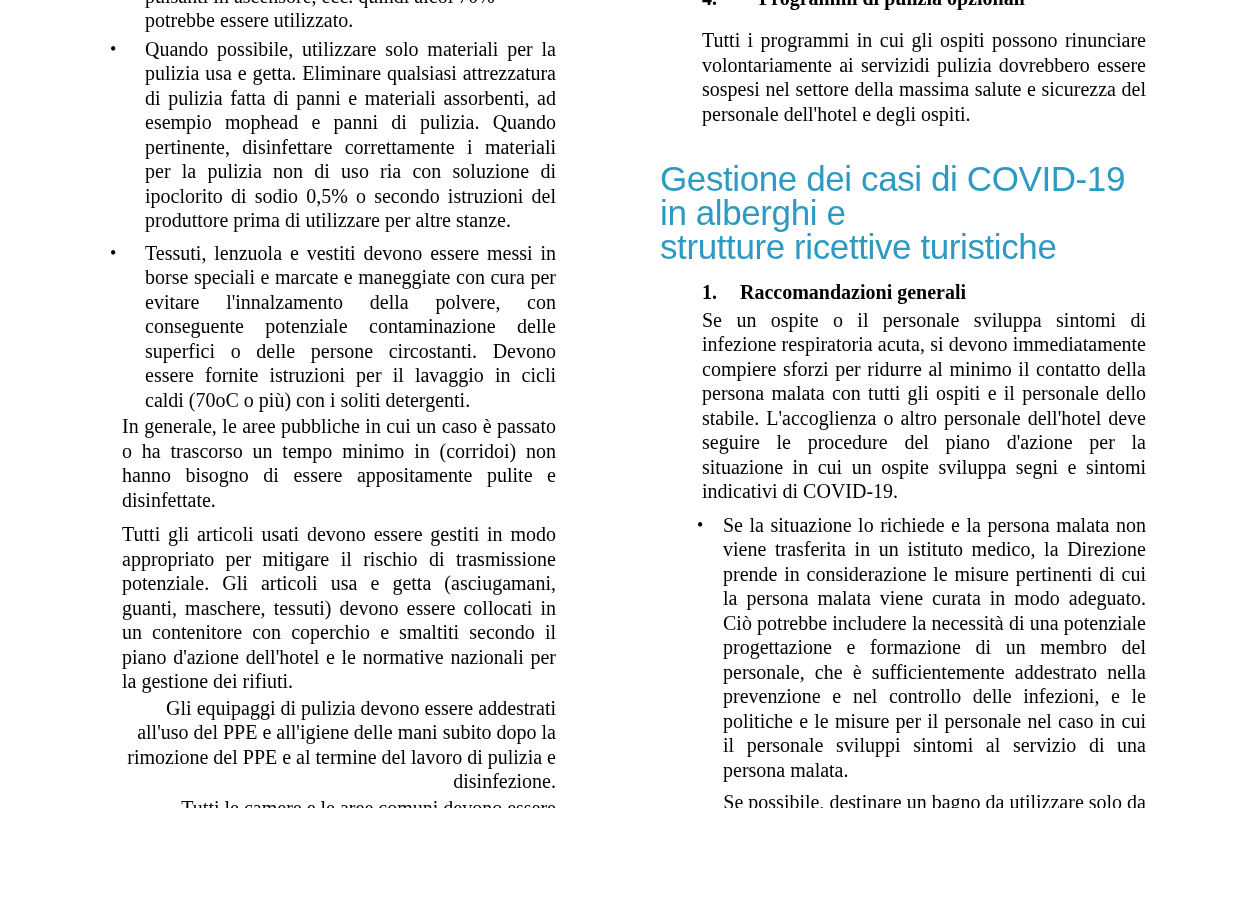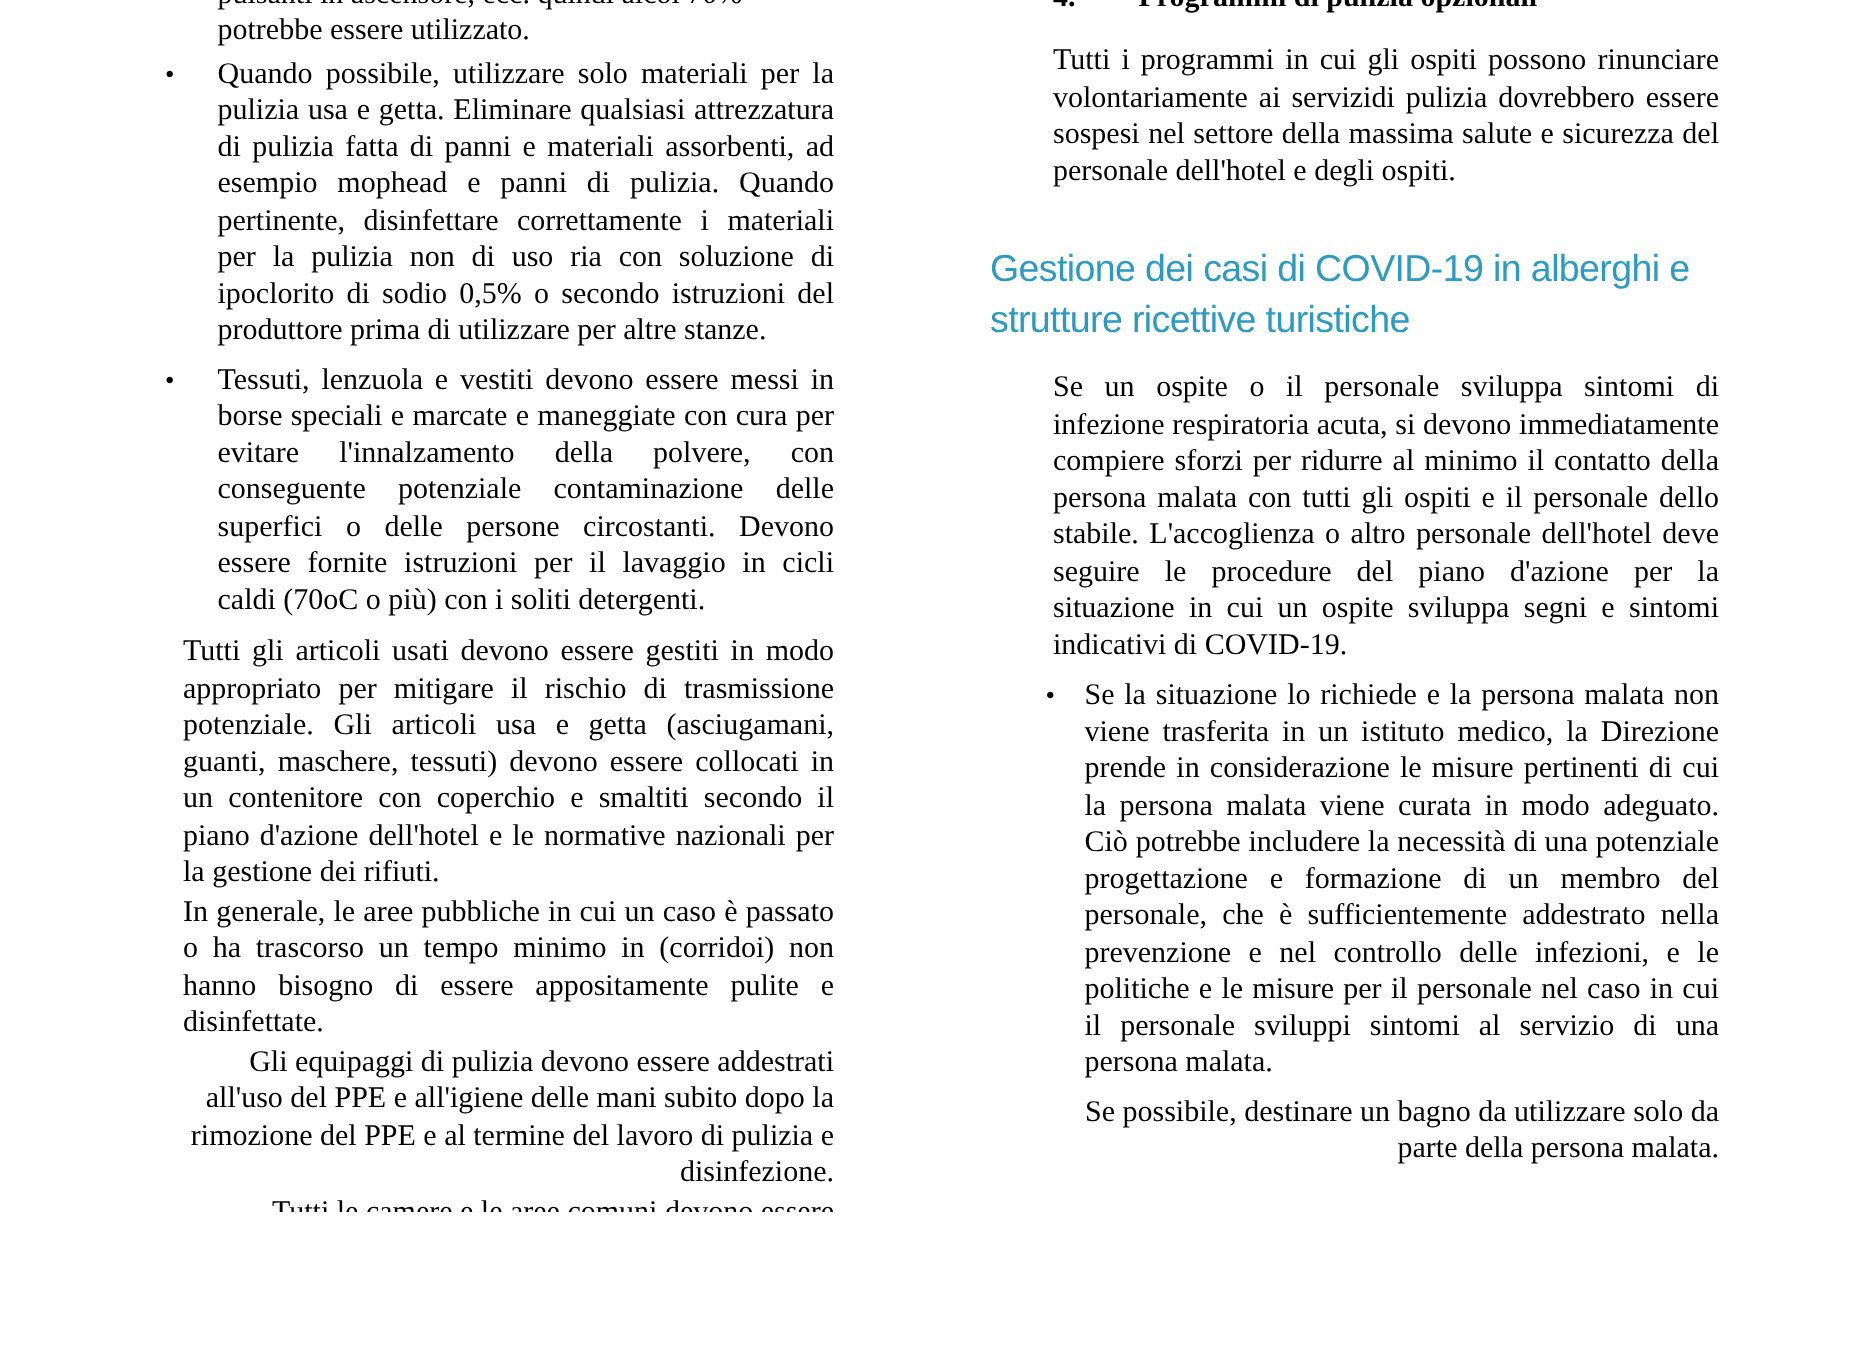--- a/index.html
+++ b/index.html
@@ -54,21 +54,21 @@
     top: -14px;
     font-weight: bold;
     white-space: nowrap;
   }
   .clip-top-right .num { display: inline-block; width: 57px; }
   .r-para { margin-left: 44px; }
   .r-intro { margin-top: 28px; }
   .section-heading {
     margin: 36px 0 16px 2px;
     font-family: "Liberation Sans", sans-serif;
-    font-size: 25px;
+    font-size: 35px;
     line-height: 34px;
     letter-spacing: -0.4px;
     font-weight: normal;
   }
   .num-heading {
     margin: 16px 0 0 44px;
     font-weight: bold;
   }
   .num-heading .num { display: inline-block; width: 38px; }
   .r-para-general { margin-top: 3px; }
@@ -94,39 +94,42 @@
     <div class="bullet-item l-bullet l-bullet-1 just">
       <span class="dot">•</span>
       <span>Quando possibile, utilizzare solo materiali per la pulizia usa e getta. Eliminare qualsiasi attrezzatura di pulizia fatta di panni e materiali assorbenti, ad esempio mophead e panni di pulizia. Quando pertinente, disinfettare correttamente i materiali per la pulizia non di uso ria con soluzione di ipoclorito di sodio 0,5% o secondo istruzioni del produttore prima di utilizzare per altre stanze.</span>
     </div>
 
     <div class="bullet-item l-bullet l-bullet-2 just">
       <span class="dot">•</span>
       <span>Tessuti, lenzuola e vestiti devono essere messi in borse speciali e marcate e maneggiate con cura per evitare l'innalzamento della polvere, con conseguente potenziale contaminazione delle superfici o delle persone circostanti. Devono essere fornite istruzioni per il lavaggio in cicli caldi (70oC o più) con i soliti detergenti.</span>
     </div>
 
+    <div class="l-para l-para-2 just">In generale, le aree pubbliche in cui un caso è passato o ha trascorso un tempo minimo in (corridoi) non hanno bisogno di essere appositamente pulite e disinfettate.</div>
+
     <div class="l-para l-para-1 just">Tutti gli articoli usati devono essere gestiti in modo appropriato per mitigare il rischio di trasmissione potenziale. Gli articoli usa e getta (asciugamani, guanti, maschere, tessuti) devono essere collocati in un contenitore con coperchio e smaltiti secondo il piano d'azione dell'hotel e le normative nazionali per la gestione dei rifiuti.</div>
-
-    <div class="l-para l-para-2 just">In generale, le aree pubbliche in cui un caso è passato o ha trascorso un tempo minimo in (corridoi) non hanno bisogno di essere appositamente pulite e disinfettate.</div>
 
     <div class="l-para l-para-3 left-align">Gli equipaggi di pulizia devono essere addestrati all'uso del PPE e all'igiene delle mani subito dopo la rimozione del PPE e al termine del lavoro di pulizia e disinfezione.</div>
 
     <div class="l-para l-para-4 left-align">Tutti le camere e le aree comuni devono essere ventilate ogni giorno.</div>
 
   </div>
 
   <div class="col-right">
 
     <div class="r-para r-intro just">Tutti i programmi in cui gli ospiti possono rinunciare volontariamente ai servizidi pulizia dovrebbero essere sospesi nel settore della massima salute e sicurezza del personale dell'hotel e degli ospiti.</div>
 
     <div class="section-heading" style="color: rgb(45, 155, 193);">
       <div>Gestione dei casi di COVID-19 in alberghi e</div>
       <div>strutture ricettive turistiche</div>
     </div>
 
+    <div class="num-heading">
+      <span class="num">1.</span><span>Raccomandazioni generali</span>
+    </div>
 
     <div class="r-para r-para-general just">Se un ospite o il personale sviluppa sintomi di infezione respiratoria acuta, si devono immediatamente compiere sforzi per ridurre al minimo il contatto della persona malata con tutti gli ospiti e il personale dello stabile. L'accoglienza o altro personale dell'hotel deve seguire le procedure del piano d'azione per la situazione in cui un ospite sviluppa segni e sintomi indicativi di COVID-19.</div>
 
     <div class="bullet-item r-bullet">
       <span class="dot">•</span>
       <div class="just">Se la situazione lo richiede e la persona malata non viene trasferita in un istituto medico, la Direzione prende in considerazione le misure pertinenti di cui la persona malata viene curata in modo adeguato. Ciò potrebbe includere la necessità di una potenziale progettazione e formazione di un membro del personale, che è sufficientemente addestrato nella prevenzione e nel controllo delle infezioni, e le politiche e le misure per il personale nel caso in cui il personale sviluppi sintomi al servizio di una persona malata.</div>
       <div class="left-align r-bathroom">Se possibile, destinare un bagno da utilizzare solo da parte della persona malata.</div>
     </div>
 
   </div>

